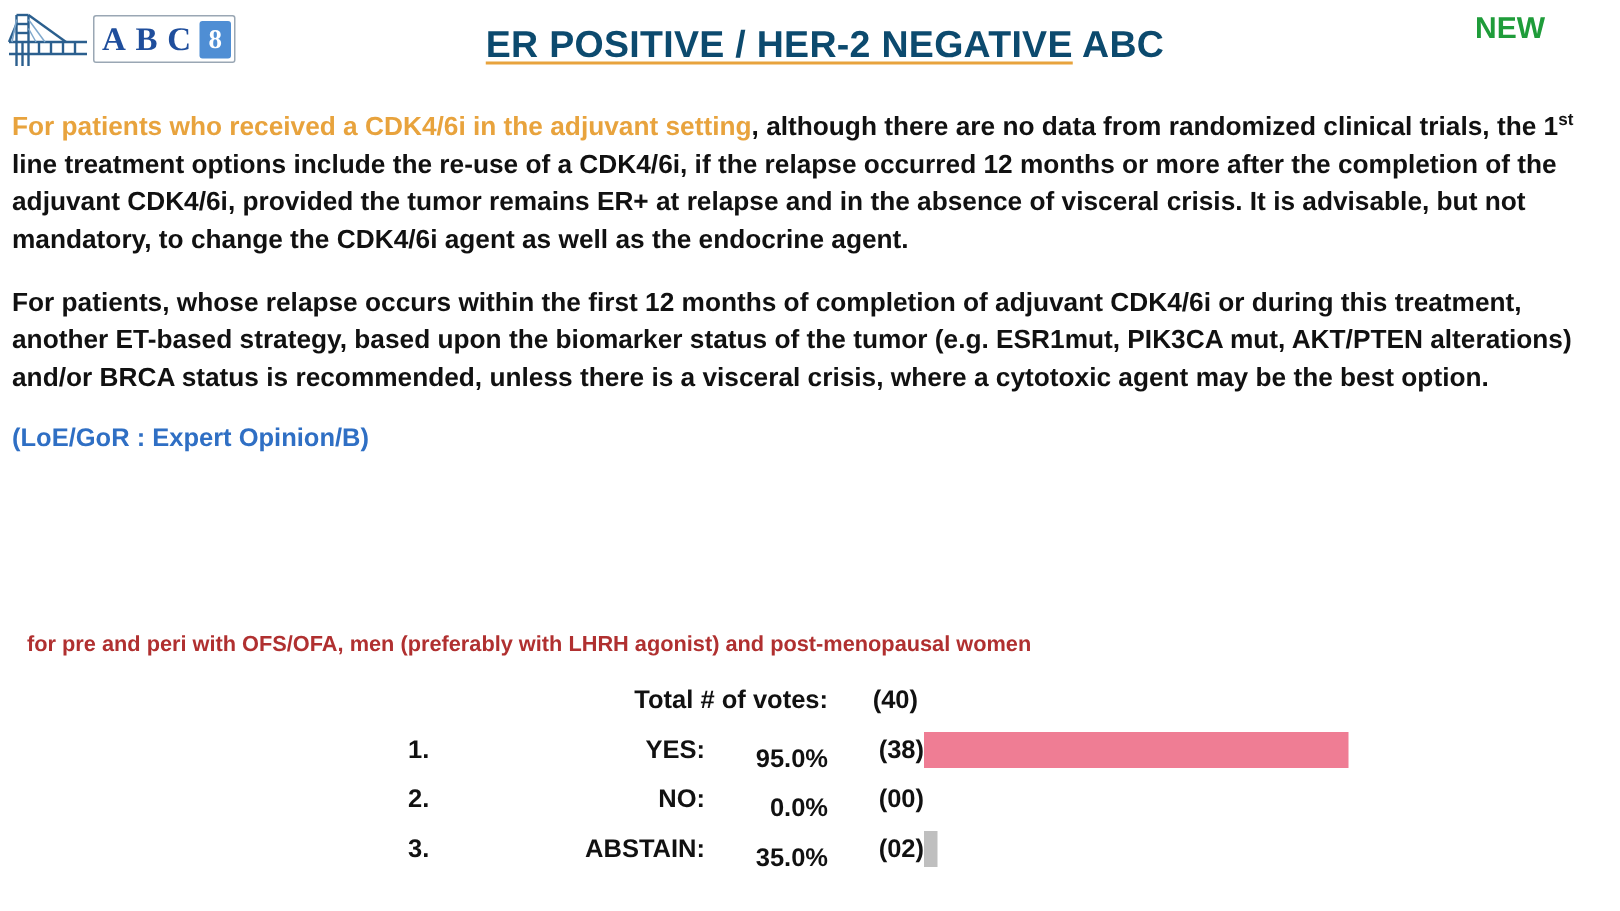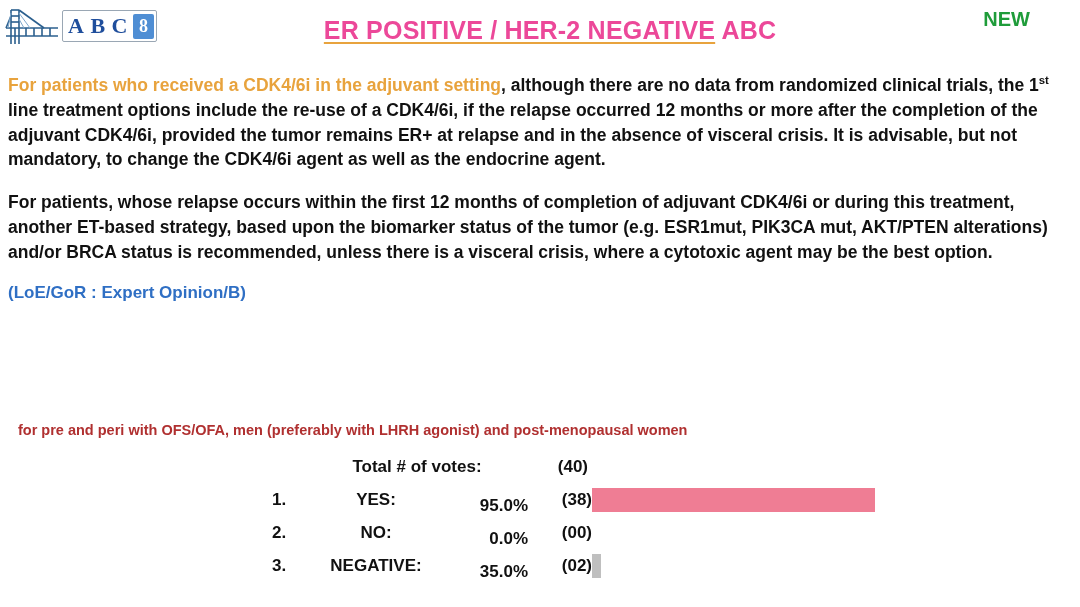--- a/index.html
+++ b/index.html
@@ -62,21 +62,21 @@
     border-radius: 2px;
   }
   .slide-title {
     position: absolute;
     left: 0;
     right: 0;
     top: 16px;
     text-align: center;
     font-size: 25px;
     font-weight: bold;
-    color: #ec4899;
+    color: #0c4a6e;
     letter-spacing: 0.2px;
     padding-left: 20px;
   }
   .slide-title .underlined {
     text-decoration: underline;
     text-decoration-color: #e8a33d;
     text-underline-offset: 3px;
   }
   .new-flag {
     position: absolute;
@@ -141,21 +141,22 @@
     display: flex;
     align-items: center;
     height: 33px;
   }
   .c-rank {
     width: 34px;
     text-align: left;
   }
   .c-label {
     width: 140px;
-    text-align: center;
+    text-align: right;
+    margin-left: 24px;
   }
   .c-pct {
     width: 82px;
     text-align: right;
     padding-right: 4px;
     margin-top: 12px;
   }
   .c-count {
     width: 60px;
     text-align: right;
@@ -257,21 +258,21 @@
       <div class="c-label">NO:</div>
       <div class="c-pct">0.0%</div>
       <div class="c-count">(00)</div>
       <div class="c-bar">
         <span class="bar" id="bar1" style="width: 0px; background: rgb(239, 125, 148);"></span>
       </div>
     </div>
 
     <div class="vote-row">
       <div class="c-rank">3.</div>
-      <div class="c-label">NEGATIVE:</div>
+      <div class="c-label">ABSTAIN:</div>
       <div class="c-pct">35.0%</div>
       <div class="c-count">(02)</div>
       <div class="c-bar">
         <span class="bar" id="bar2" style="width: 9px; background: rgb(191, 191, 191);"></span>
       </div>
     </div>
 
   </div>
 </div>
 

